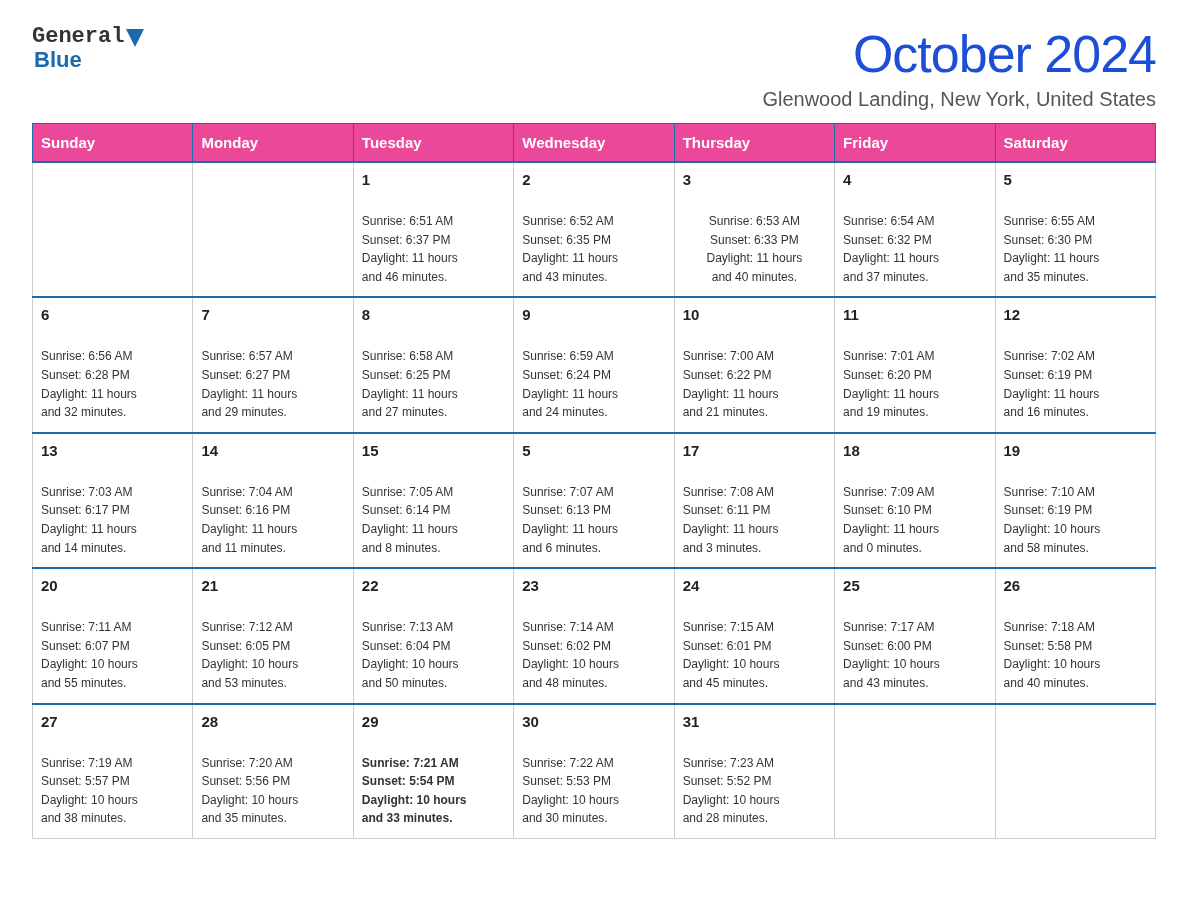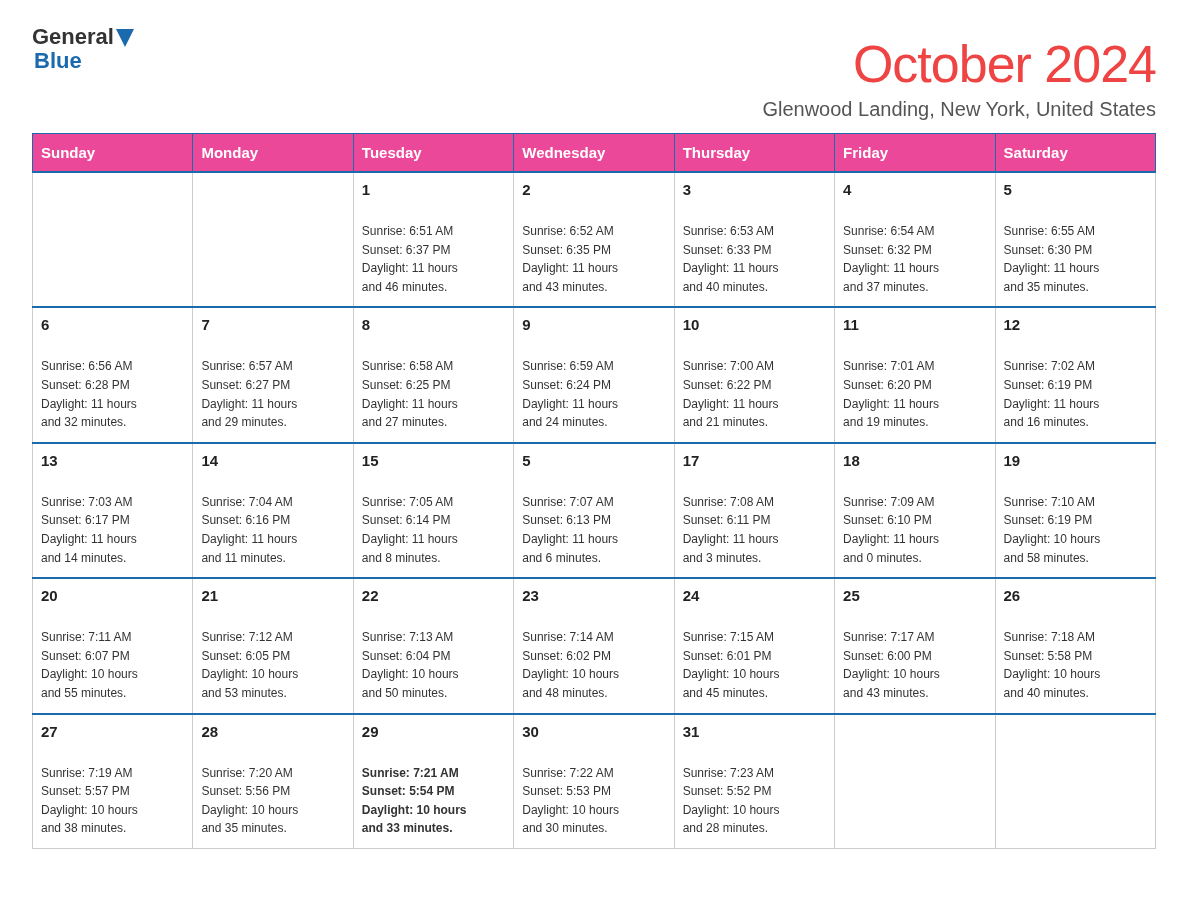--- a/index.html
+++ b/index.html
@@ -13,35 +13,35 @@
     .header-area {
       display: flex;
       justify-content: space-between;
       align-items: flex-start;
       margin-bottom: 8px;
     }
     .logo-text-general {
       font-size: 22px;
       font-weight: bold;
       color: #333;
+      font-family: Liberation Mono, monospace;
     }
     .logo-text-blue {
       font-size: 22px;
       font-weight: bold;
       color: #1a6aad;
     }
     .title-area {
       text-align: right;
     }
     .main-title {
       font-size: 52px;
       font-weight: 300;
-      color: #ef4444;
+      color: #1d4ed8;
       letter-spacing: -1px;
-      margin-top: 10px;
     }
     .subtitle {
       font-size: 20px;
       color: #555;
       margin-top: 4px;
     }
     .calendar {
       width: 100%;
       border-collapse: collapse;
       margin-top: 12px;
@@ -132,21 +132,21 @@
         </td>
         <td>
           <span class="day-number">2</span>
           <div class="day-info" style="white-space: pre-line;">Sunrise: 6:52 AM
 Sunset: 6:35 PM
 Daylight: 11 hours
 and 43 minutes.</div>
         </td>
         <td>
           <span class="day-number">3</span>
-          <div class="day-info" style="white-space: pre-line;">Sunrise: 6:53 AM
+          <div class="day-info" style="white-space: pre-line; text-align: center;">Sunrise: 6:53 AM
 Sunset: 6:33 PM
 Daylight: 11 hours
 and 40 minutes.</div>
         </td>
         <td>
           <span class="day-number">4</span>
           <div class="day-info" style="white-space: pre-line;">Sunrise: 6:54 AM
 Sunset: 6:32 PM
 Daylight: 11 hours
 and 37 minutes.</div>

